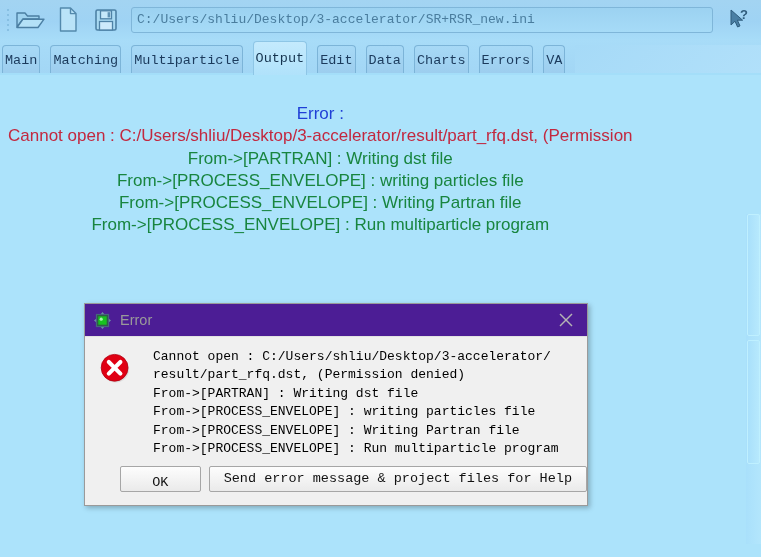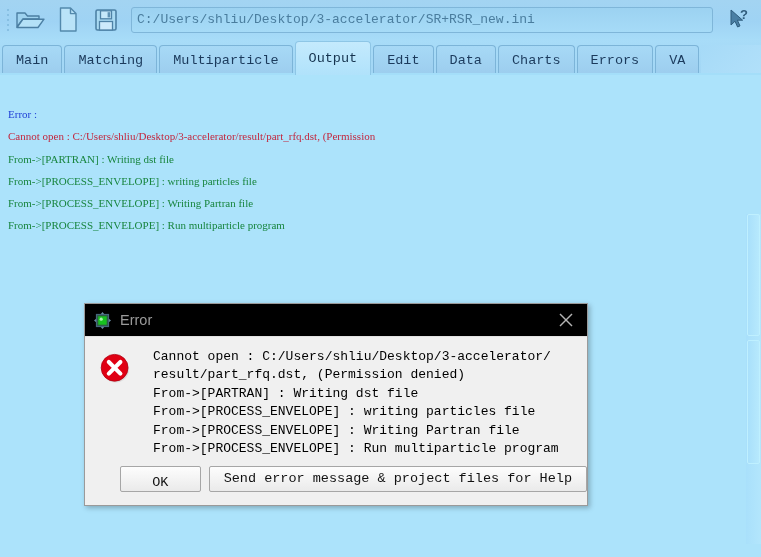--- a/index.html
+++ b/index.html
@@ -77,31 +77,31 @@
     padding-left: 2px;
   }
   .tabbar::after {
     content: "";
     position: absolute; left: 0; right: 0; bottom: 0;
     height: 2px; background: #a4def9;
   }
   .tab {
     position: relative;
     height: 30px;
-    padding: 0 13px;
+    padding: 0 2px;
     display: flex; align-items: center; justify-content: center;
     font-family: "Liberation Mono", monospace;
     font-size: 13.5px;
     color: #1b3a5c;
     background: linear-gradient(180deg,#a7d9f6 0%, #9ccdee 100%);
     border: 1px solid #7cb4d8;
     border-bottom: none;
     border-top-left-radius: 4px;
     border-top-right-radius: 4px;
-    margin-right: 2px;
+    margin-right: 10px;
     white-space: nowrap;
     cursor: default;
   }
   .tab.active {
     height: 34px;
     background: linear-gradient(180deg,#c4eafd 0%, #b0e2fb 100%);
     border-color: #8ec6e6;
     color: #16344f;
     z-index: 3;
   }
@@ -115,23 +115,24 @@
     position: absolute;
     left: 0; top: 75px;
     width: 761px; height: 482px;
     background: #ace3fb;
     overflow: hidden;
   }
   .outtext {
     position: absolute;
     left: 8px; top: 28px;
     white-space: pre;
-    font-family: Liberation Serif, serif;
-    font-size: 11px;
+    font-family: Liberation Sans, sans-serif;
+    font-size: 17px;
     line-height: 22.3px;
+    text-align: center;
   }
   .ln { display: block; white-space: pre; }
 
   
   .vscroll {
     position: absolute;
     right: 0; top: 139px;
     width: 15px; height: 330px;
     background: linear-gradient(90deg,#a9e0fb 0%, #b3e6fc 100%);
   }
@@ -148,21 +149,21 @@
   .dialog {
     position: absolute;
     left: 84px; top: 303px;
     width: 504px; height: 203px;
     background: #f0f0f0;
     border: 1px solid #9a9a9a;
     box-shadow: 2px 2px 5px rgba(0,0,0,0.25);
   }
   .dlg-title {
     height: 33px;
-    background: #000000;
+    background: #4c1d95;
     border-bottom: 1px solid #e2e2e2;
     display: flex; align-items: center;
     padding: 0 4px 0 9px;
   }
   .dlg-ico { width: 17px; height: 17px; flex: none; display:block; }
   .dlg-title-text {
     flex: 1 1 auto;
     margin-left: 9px;
     font-family: "Liberation Sans", sans-serif;
     font-size: 14.5px;

